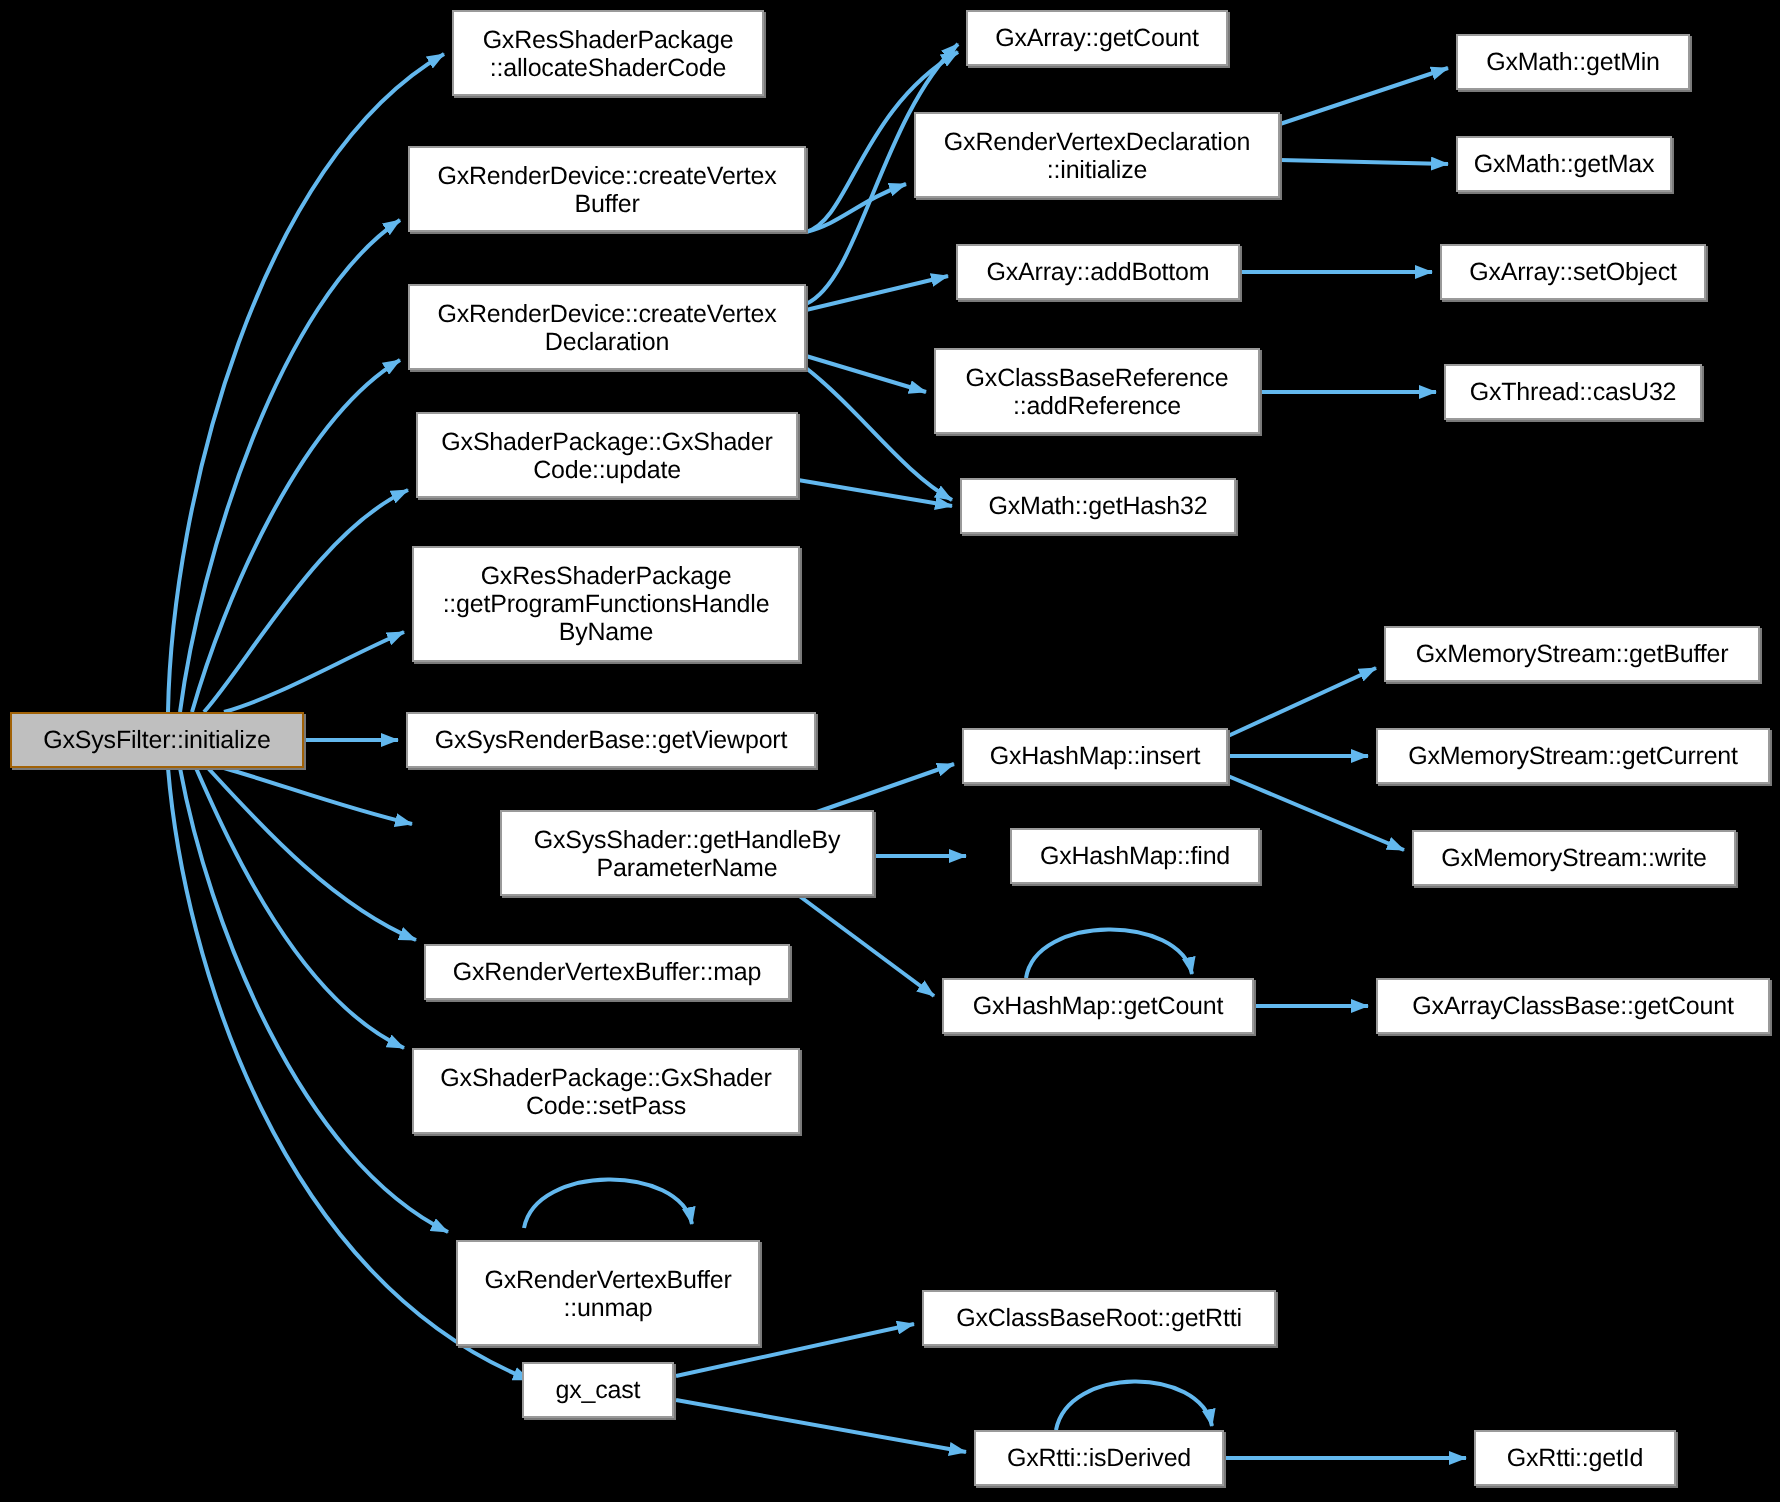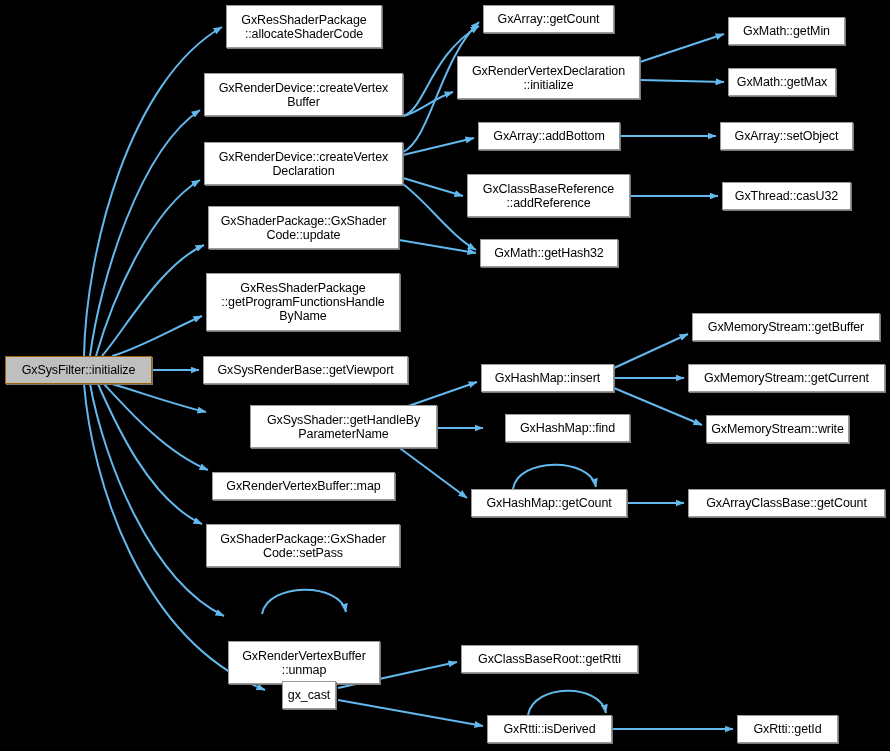--- a/index.html
+++ b/index.html
@@ -111,38 +111,38 @@
 Code::update</span></div>
       <div class="node" style="left: 206px; top: 273px; width: 194px; height: 58px;"><span class="lbl">GxResShaderPackage
 ::getProgramFunctionsHandle
 ByName</span></div>
       <div class="node" style="left: 203px; top: 356px; width: 205px; height: 28px;"><span class="lbl">GxSysRenderBase::getViewport</span></div>
       <div class="node" style="left: 210px; top: 405px; width: 187px; height: 43px; margin-left: 40px;"><span class="lbl">GxSysShader::getHandleBy
 ParameterName</span></div>
       <div class="node" style="left: 212px; top: 472px; width: 183px; height: 28px;"><span class="lbl">GxRenderVertexBuffer::map</span></div>
       <div class="node" style="left: 206px; top: 524px; width: 194px; height: 43px;"><span class="lbl">GxShaderPackage::GxShader
 Code::setPass</span></div>
-      <div class="node" style="left: 228px; top: 641px; width: 152px; height: 43px;"><span class="lbl">GxRenderVertexBuffer
+      <div class="node" style="left: 228px; top: 620px; width: 152px; height: 53px;"><span class="lbl">GxRenderVertexBuffer
 ::unmap</span></div>
-      <div class="node" style="left: 282px; top: 681px; width: 54px; height: 28px;"><span class="lbl">gx_cast</span></div>
+      <div class="node" style="left: 261px; top: 681px; width: 76px; height: 28px;"><span class="lbl">gx_cast</span></div>
       <div class="node" style="left: 483px; top: 5px; width: 131px; height: 28px;"><span class="lbl">GxArray::getCount</span></div>
       <div class="node" style="left: 457px; top: 56px; width: 183px; height: 43px;"><span class="lbl">GxRenderVertexDeclaration
 ::initialize</span></div>
       <div class="node" style="left: 478px; top: 122px; width: 142px; height: 28px;"><span class="lbl">GxArray::addBottom</span></div>
       <div class="node" style="left: 467px; top: 174px; width: 163px; height: 43px;"><span class="lbl">GxClassBaseReference
 ::addReference</span></div>
       <div class="node" style="left: 480px; top: 239px; width: 138px; height: 28px; justify-content: flex-end;"><span class="lbl">GxMath::getHash32</span></div>
       <div class="node" style="left: 481px; top: 364px; width: 133px; height: 28px;"><span class="lbl">GxHashMap::insert</span></div>
       <div class="node" style="left: 487px; top: 414px; width: 125px; height: 28px; margin-left: 18px;"><span class="lbl">GxHashMap::find</span></div>
       <div class="node" style="left: 471px; top: 489px; width: 156px; height: 28px;"><span class="lbl">GxHashMap::getCount</span></div>
       <div class="node" style="left: 461px; top: 645px; width: 177px; height: 28px;"><span class="lbl">GxClassBaseRoot::getRtti</span></div>
       <div class="node" style="left: 487px; top: 715px; width: 125px; height: 28px;"><span class="lbl">GxRtti::isDerived</span></div>
       <div class="node" style="left: 728px; top: 17px; width: 117px; height: 28px;"><span class="lbl">GxMath::getMin</span></div>
       <div class="node" style="left: 728px; top: 68px; width: 108px; height: 28px;"><span class="lbl">GxMath::getMax</span></div>
       <div class="node" style="left: 720px; top: 122px; width: 133px; height: 28px;"><span class="lbl">GxArray::setObject</span></div>
       <div class="node" style="left: 722px; top: 182px; width: 129px; height: 28px;"><span class="lbl">GxThread::casU32</span></div>
       <div class="node" style="left: 692px; top: 313px; width: 188px; height: 28px;"><span class="lbl">GxMemoryStream::getBuffer</span></div>
       <div class="node" style="left: 688px; top: 364px; width: 197px; height: 28px;"><span class="lbl">GxMemoryStream::getCurrent</span></div>
-      <div class="node" style="left: 706px; top: 415px; width: 143px; height: 28px; justify-content: center;"><span class="lbl">GxMemoryStream::write</span></div>
+      <div class="node" style="left: 706px; top: 415px; width: 162px; height: 28px; justify-content: center;"><span class="lbl">GxMemoryStream::write</span></div>
       <div class="node" style="left: 688px; top: 489px; width: 197px; height: 28px;"><span class="lbl">GxArrayClassBase::getCount</span></div>
       <div class="node" style="left: 737px; top: 715px; width: 101px; height: 28px;"><span class="lbl">GxRtti::getId</span></div>
     </div>
 </div>
 
 </body></html>

